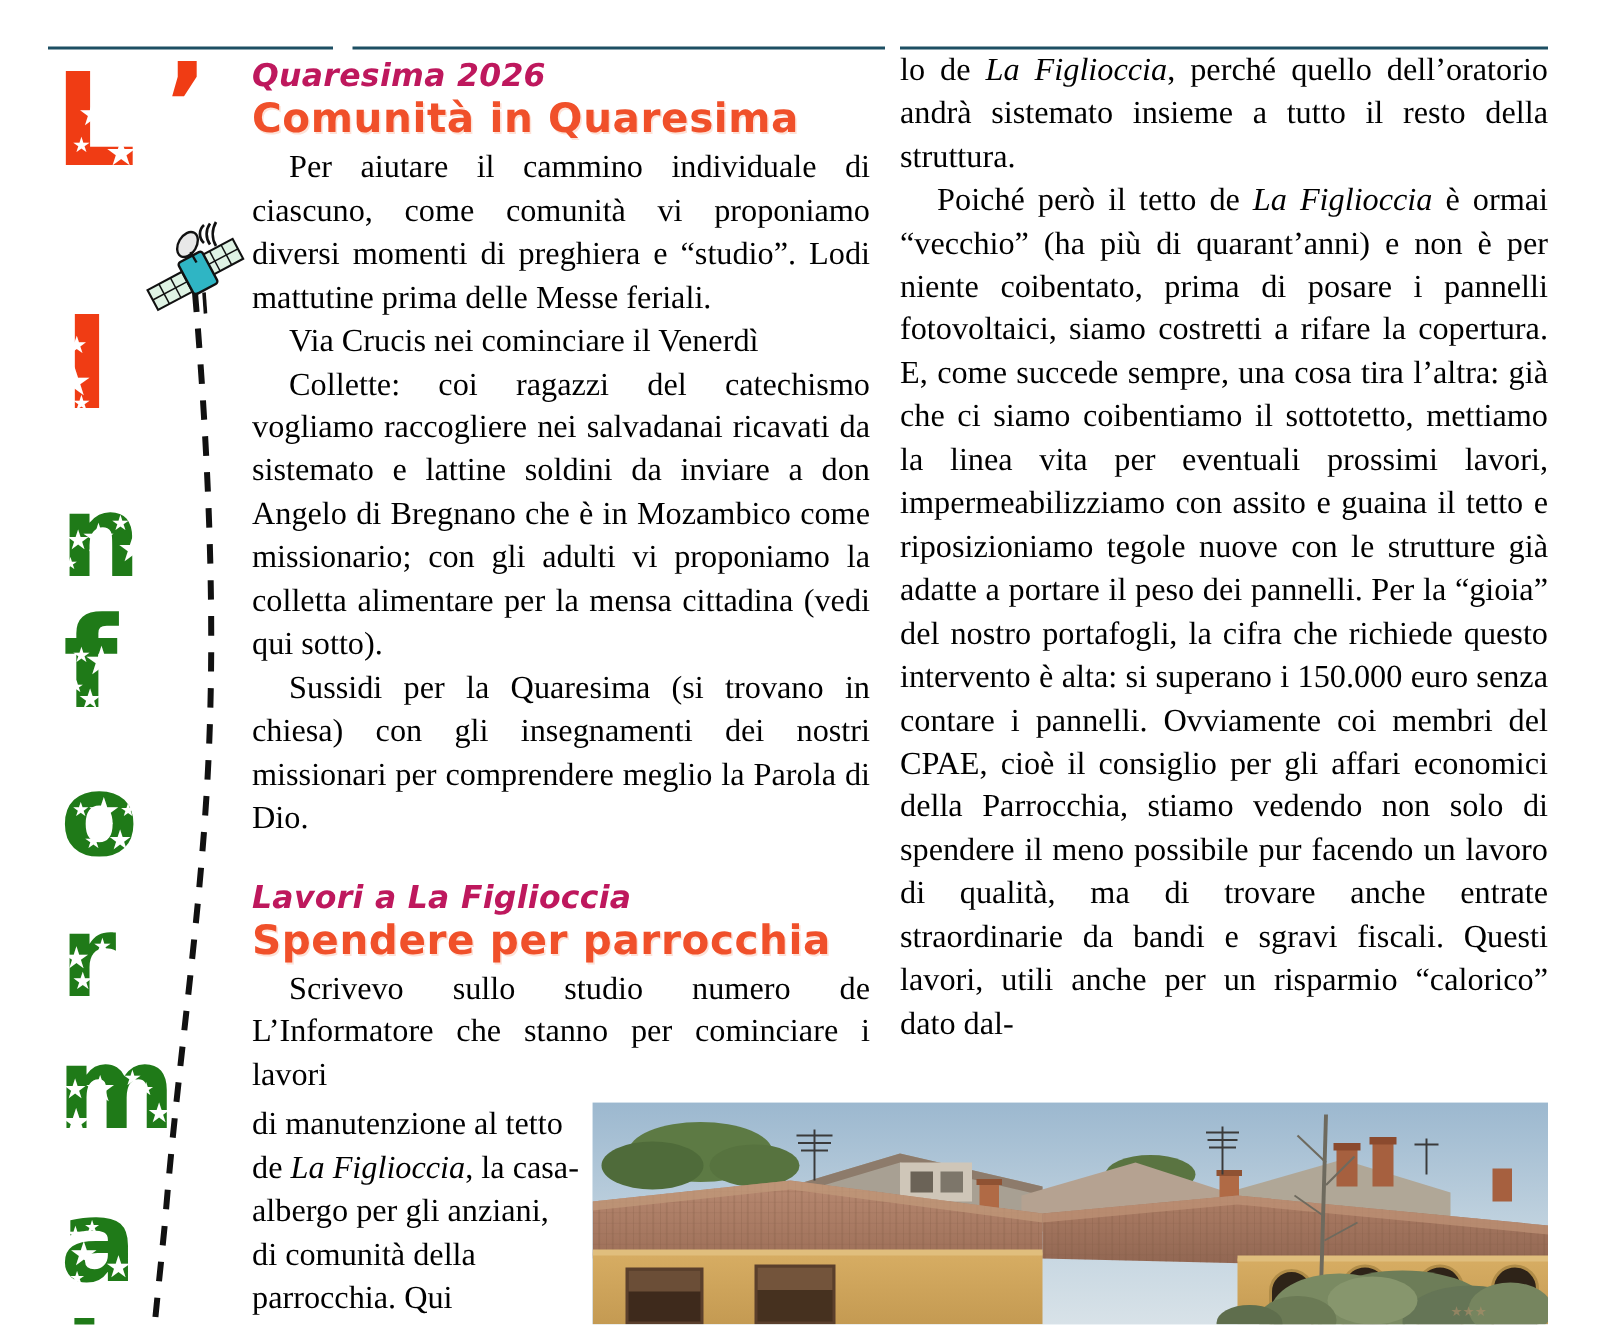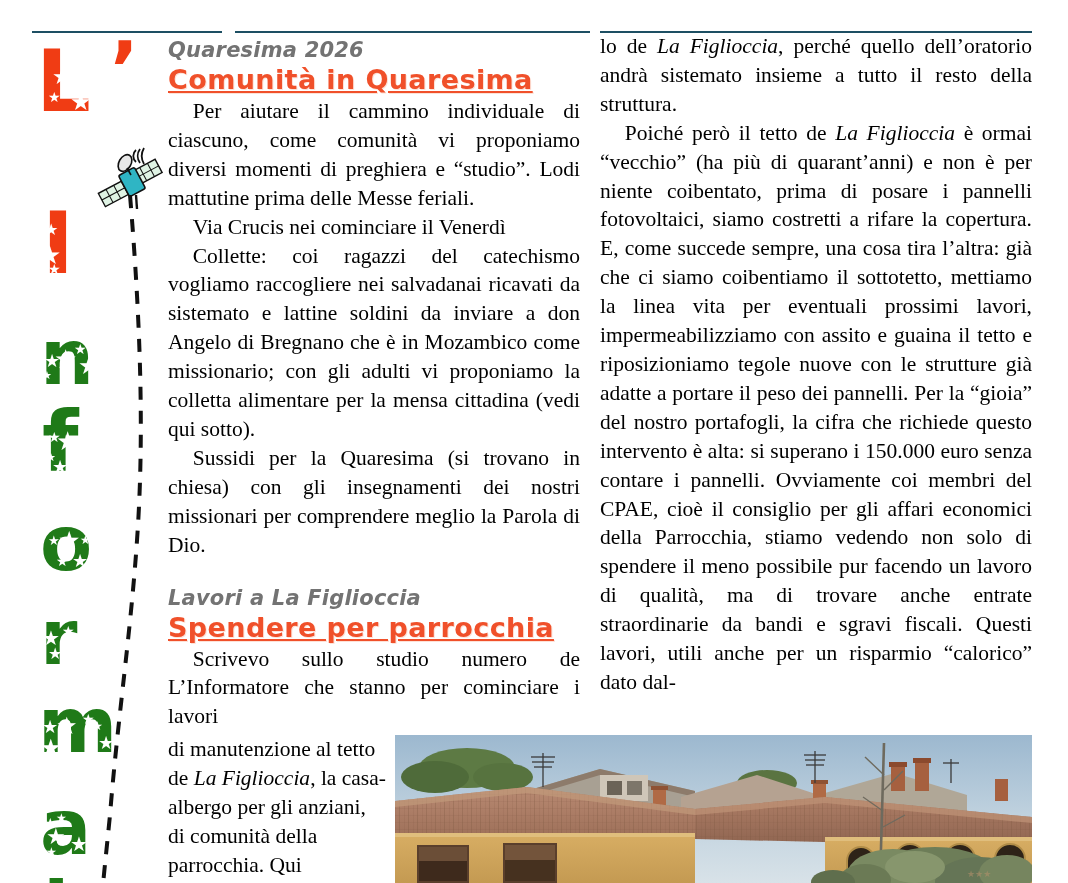--- a/index.html
+++ b/index.html
@@ -85,35 +85,34 @@
     text-align-last: left;
     hyphens: manual;
   }
   #col-left  { left: 168px; top: 38px;  width: 412px; }
   #col-right { left: 600px; top: 32px;  width: 432px; }
 
   .kicker {
     font-family: "DejaVu Sans", sans-serif;
     font-style: italic;
     font-size: 21px;
-    color: #737373;
+    color: #be185d;
     margin: 0 0 2px 0;
     letter-spacing: 0.2px;
     text-align: center;
   }
   .headline {
     font-family: "DejaVu Sans", sans-serif;
     font-weight: bold;
     font-size: 27px;
     color: #f0502a;
     margin: 0 0 2px 0;
     text-align: center;
     letter-spacing: 0.4px;
     text-shadow: 1px 1px 0 #fde2d8;
-    text-decoration: underline;
   }
   p.body {
     margin: 0;
     font-size: 21.5px;
     line-height: 1.345;
     text-indent: 1.15em;
     font-family: "Liberation Serif", serif;
   }
   p.body.noindent { text-indent: 0; }
   .it { font-style: italic; }

